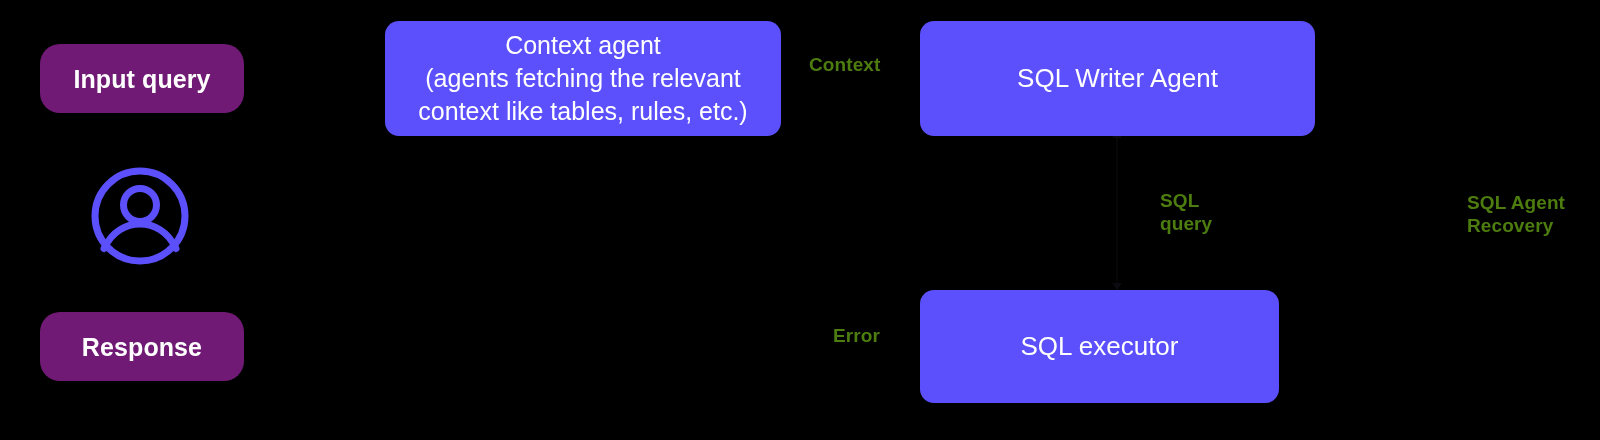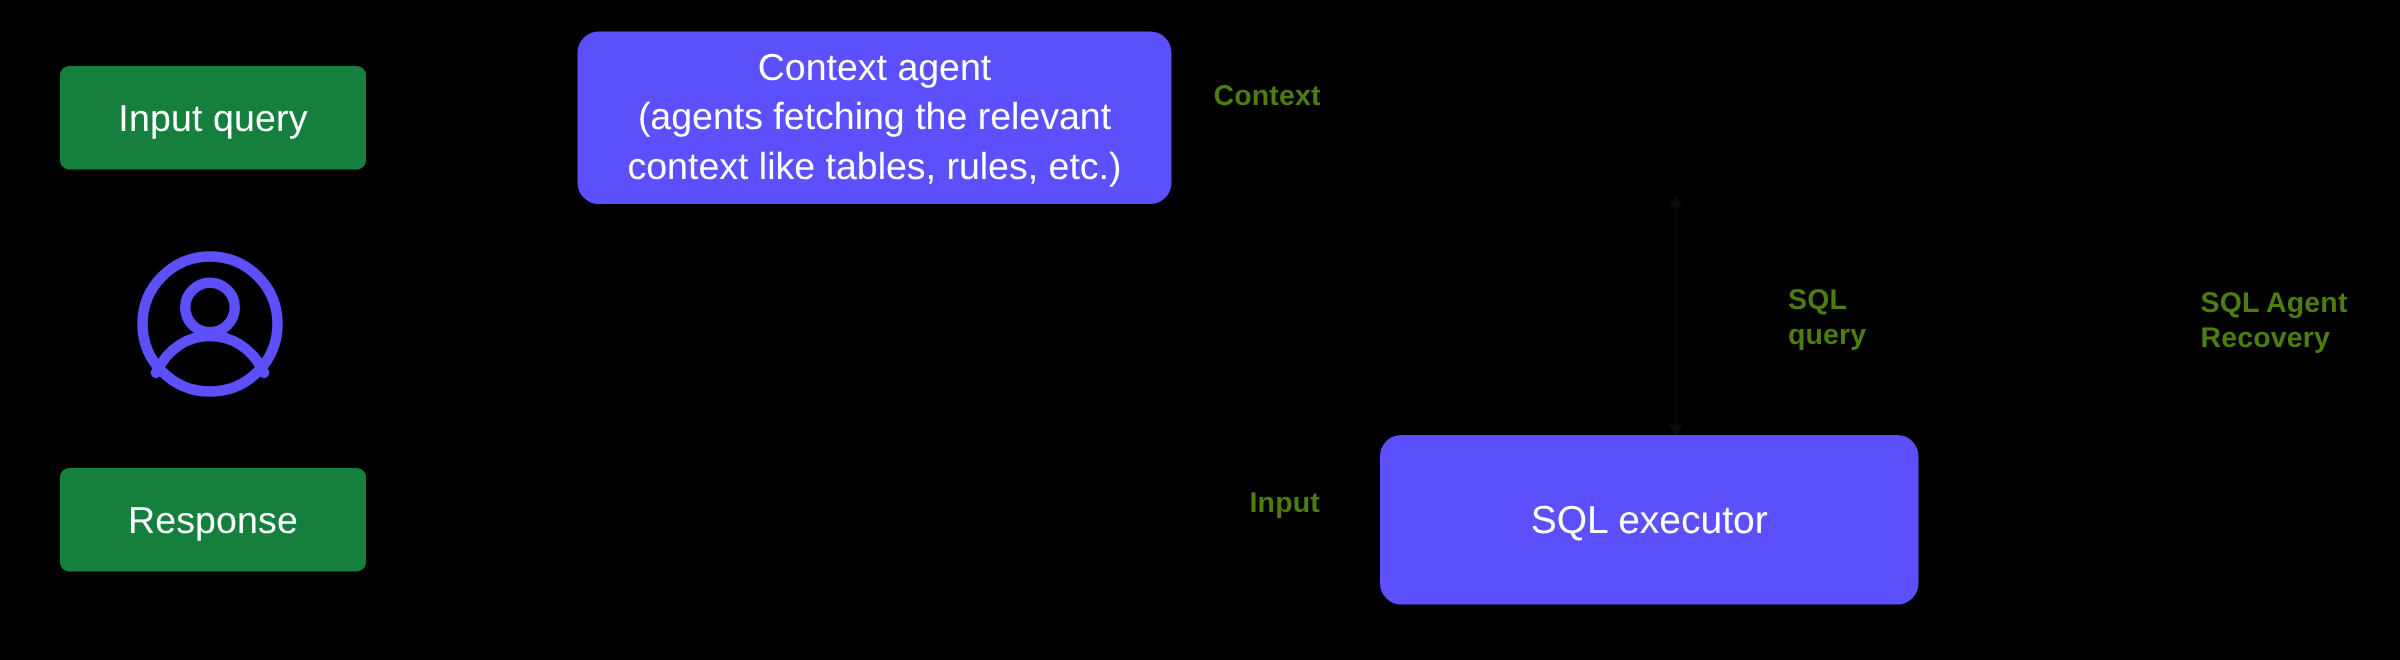--- a/index.html
+++ b/index.html
@@ -28,25 +28,25 @@
     display: flex;
     align-items: center;
     justify-content: center;
     text-align: center;
     border-radius: 14px;
     color: #ffffff;
     line-height: 1.28;
   }
 
   .node.dark {
-    background: #15803d;
-    font-weight: 400;
+    background: #701a75;
+    font-weight: 700;
     font-size: 25px;
     letter-spacing: 0.1px;
-    border-radius: 6px;
+    border-radius: 20px;
   }
 
   .node.purple {
     background: #5b50fb;
     font-weight: 400;
     font-size: 26px;
     border-radius: 14px;
   }
 
   .node.purple.multiline {
@@ -117,28 +117,31 @@
     <span class="node-label">Response</span>
   </div>
 
   <div class="node purple multiline" style="left:385px; top:21px; width:396px; height:115px;">
     <span class="node-label">Context agent
 (agents fetching the relevant
 context like tables, rules, etc.)</span>
   </div>
 
 
+  <div class="node purple" style="left:920px; top:21px; width:395px; height:115px;">
+    <span class="node-label">SQL Writer Agent</span>
+  </div>
 
   <div class="node purple" style="left:920px; top:290px; width:359px; height:113px;">
     <span class="node-label">SQL executor</span>
   </div>
 
   <div class="edge-label" style="left:809px; top:53px;">Context</div>
 
-  <div class="edge-label" style="left:1192px; top:189px;">SQL
+  <div class="edge-label" style="left:1160px; top:189px;">SQL
 query</div>
 
-  <div class="edge-label" style="left:833px; top:324px;">Input</div>
+  <div class="edge-label" style="left:833px; top:324px;">Error</div>
 
   <div class="edge-label" style="left:1467px; top:191px;">SQL Agent
 Recovery</div>
 
 </div>
 
 </body></html>

